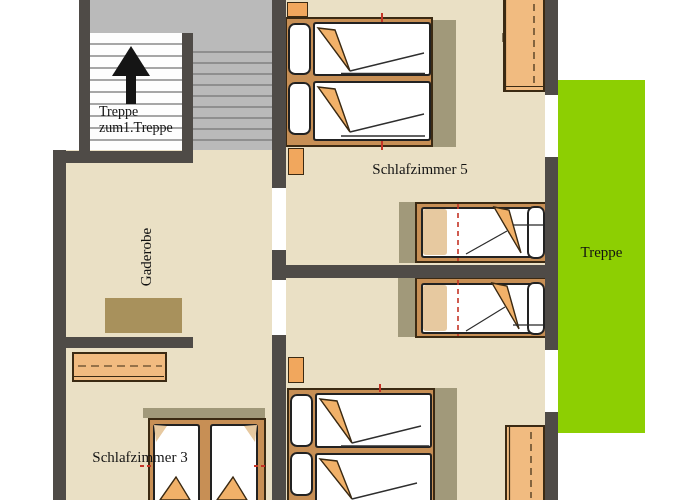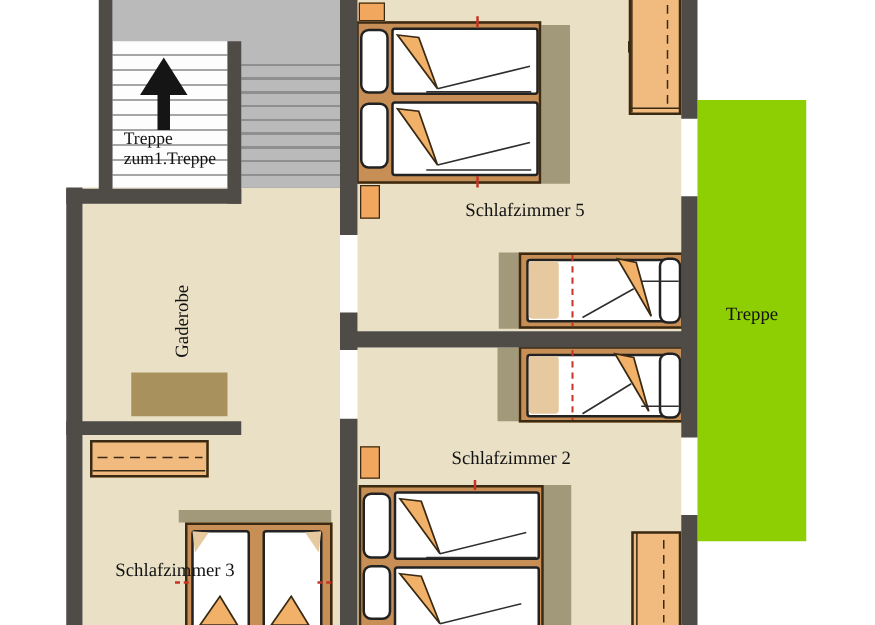--- a/index.html
+++ b/index.html
@@ -149,17 +149,16 @@
   <div class="wall" style="left:545px;top:0;width:13px;height:95px;"></div>
   <div class="wall" style="left:545px;top:157px;width:13px;height:193px;"></div>
   <div class="wall" style="left:545px;top:412px;width:13px;height:88px;"></div>
 
   <div class="lbl lbl-stairs" style="left:99px;top:104px;width:92px;">
     <div>Treppe</div>
     <div>zum1.Treppe</div>
   </div>
   <div class="lbl lbl-rot" style="left:87px;top:248px;width:120px;height:18px;">Gaderobe</div>
   <div class="lbl" style="left:345px;top:161px;width:150px;">Schlafzimmer 5</div>
-  <div class="lbl" style="left:334px;top:359px;width:150px;">Schlafzimmer 2</div>
   <div class="lbl" style="left:64px;top:449px;width:152px;">Schlafzimmer 3</div>
   <div class="lbl" style="left:558px;top:244px;width:87px;">Treppe</div>
 
 </div>
 
 </body></html>

